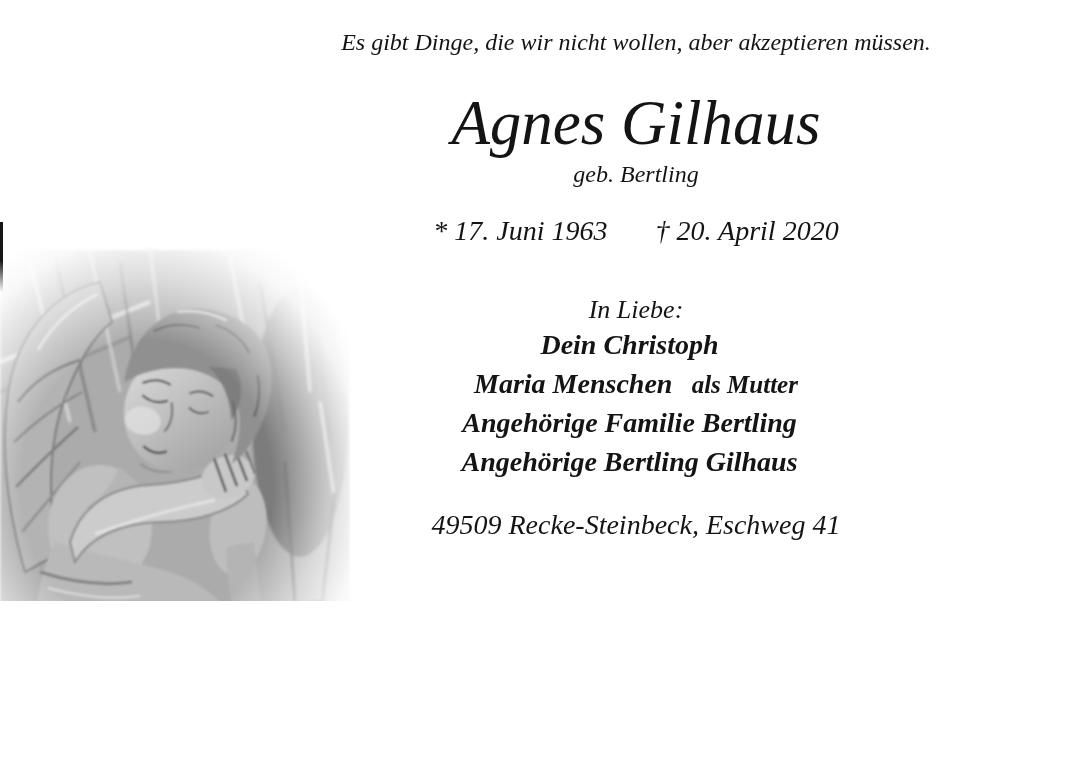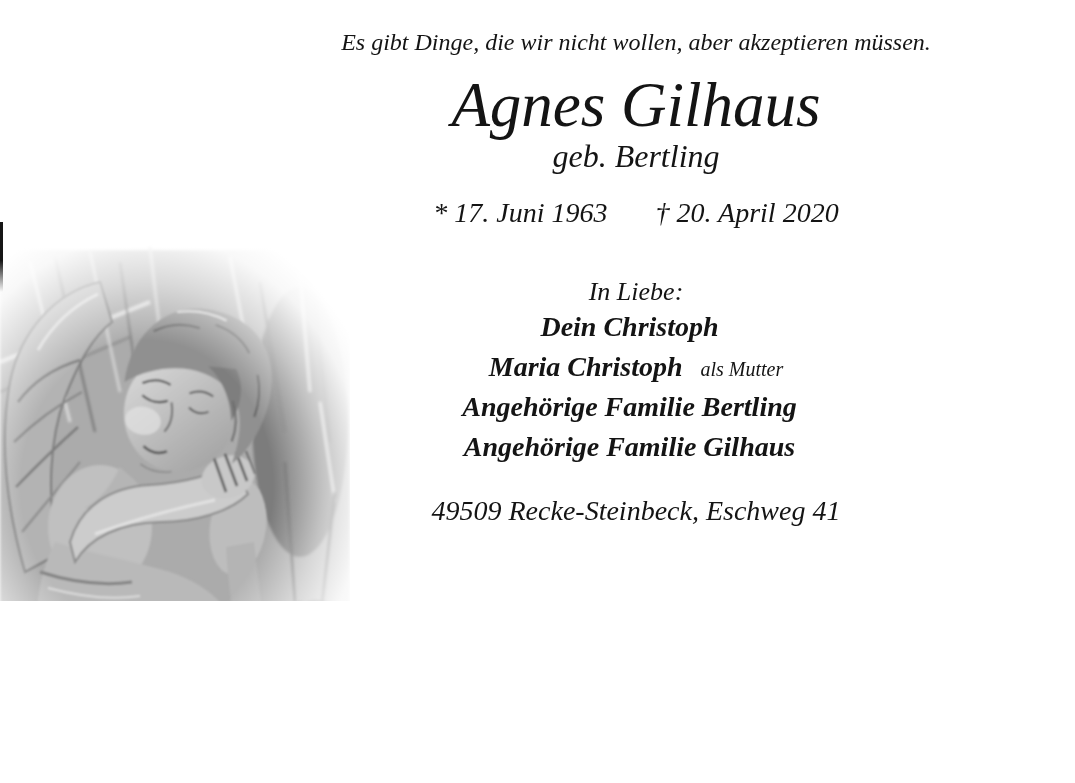--- a/index.html
+++ b/index.html
@@ -21,34 +21,34 @@
     width: 878px;
     text-align: center;
     font-style: italic;
   }
   .quote-block { padding-top: 24px; font-size: 24px; }
   .quote-line  { line-height: 37px; white-space: nowrap; }
   .poem-block  { margin-top: 4px; font-size: 24px; }
   .poem-line   { line-height: 30px; white-space: nowrap; }
 
   .deceased-name {
-    margin-top: 8px;
+    margin-top: 26px;
     font-size: 63px;
     line-height: 72px;
     white-space: nowrap;
   }
-  .maiden-name { font-size: 32px; line-height: 30px; }
+  .maiden-name { font-size: 24px; line-height: 30px; }
   .dates-line  { margin-top: 24px; font-size: 28px; line-height: 36px; white-space: nowrap; }
   .date-gap    { display: inline-block; width: 48px; }
 
   .salutation  { margin-top: 44px; font-size: 26px; line-height: 33px; }
   .mourners-block { font-size: 28px; }
   .mourner-line   { line-height: 38px; white-space: nowrap; }
   .mourner-name   { font-weight: bold; }
-  .mourner-suffix { font-weight: normal; font-size: 20px; margin-left: 13px; }
+  .mourner-suffix { font-weight: bold; font-size: 25px; margin-left: 13px; }
 
   .address-line { margin-top: 25px; font-size: 28px; line-height: 36px; white-space: nowrap; }
   .funeral-note { font-size: 27px; line-height: 37px; white-space: nowrap; }
 
   
   .angel-wrap {
     position: absolute;
     left: 0;
     top: 242px;
     width: 350px;
@@ -219,26 +219,26 @@
       <span>* 17. Juni 1963</span><span class="date-gap"></span><span>† 20. April 2020</span>
     </div>
 
     <div class="salutation">In Liebe:</div>
 
     <div class="mourners-block">
       <div class="mourner-line">
         <span class="mourner-name">Dein Christoph</span><span class="mourner-suffix"></span>
       </div>
       <div class="mourner-line">
-        <span class="mourner-name">Maria Christoph</span><span class="mourner-suffix"> als Mutter</span>
+        <span class="mourner-name">Maria Menschen</span><span class="mourner-suffix"> als Mutter</span>
       </div>
       <div class="mourner-line">
         <span class="mourner-name">Angehörige Familie Bertling</span><span class="mourner-suffix"></span>
       </div>
       <div class="mourner-line">
-        <span class="mourner-name">Angehörige Familie Gilhaus</span><span class="mourner-suffix"></span>
+        <span class="mourner-name">Angehörige Bertling Gilhaus</span><span class="mourner-suffix"></span>
       </div>
     </div>
 
     <div class="address-line">49509 Recke-Steinbeck, Eschweg 41</div>
 
   </div>
 </div>
 
 </body></html>

